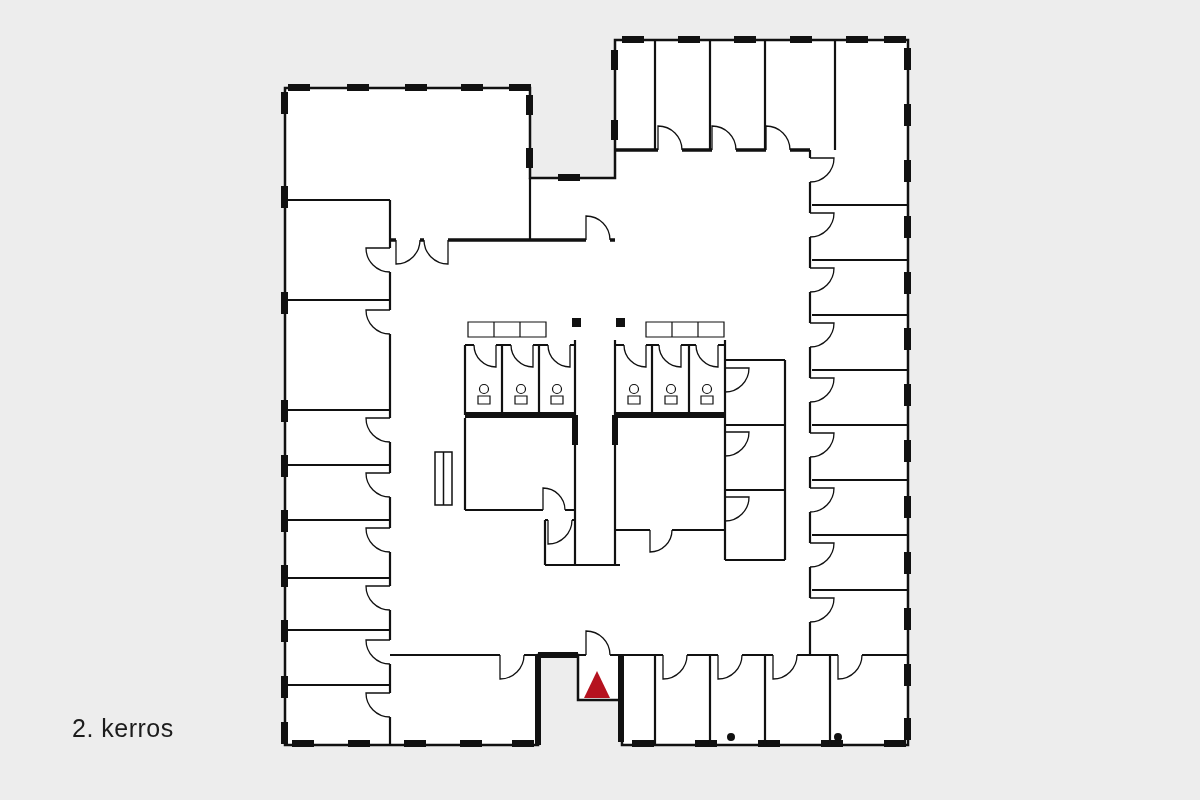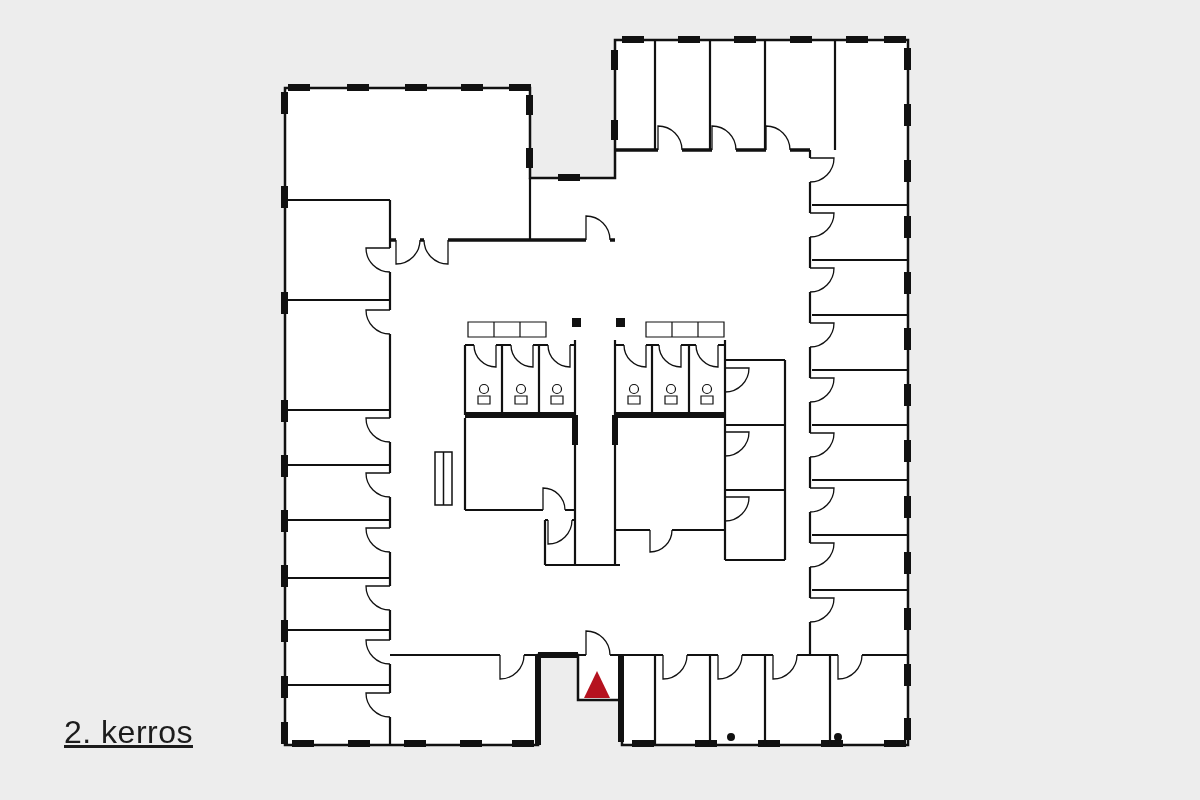--- a/index.html
+++ b/index.html
@@ -1,19 +1,19 @@
 <!DOCTYPE html>
 <html><head>
 <meta charset="utf-8">
 <style>
   html,body{margin:0;padding:0;}
   body{background:#ededed;font-family:"Liberation Sans",sans-serif;}
   .stage{position:relative;width:1200px;height:800px;background:#ededed;overflow:hidden;}
   .plan-svg{position:absolute;left:0;top:0;width:1200px;height:800px;}
-  .floor-label{position:absolute;left:64px;top:714px;font-size:32px;color:#1c1c1c;letter-spacing:.5px;text-decoration:underline;}
+  .floor-label{position:absolute;left:72px;top:714px;font-size:25px;color:#1c1c1c;letter-spacing:.5px;}
 </style>
 </head>
 <body>
 
 <div class="stage">
 
   <svg class="plan-svg" viewBox="0 0 1200 800">
 
     <path fill="#ffffff" stroke="#111111" stroke-width="2.5" d="M285 88 H530 V178 H615 V40 H908 V745 H622 V700 H578 V655 H538 V745 H285 Z"></path>
 

